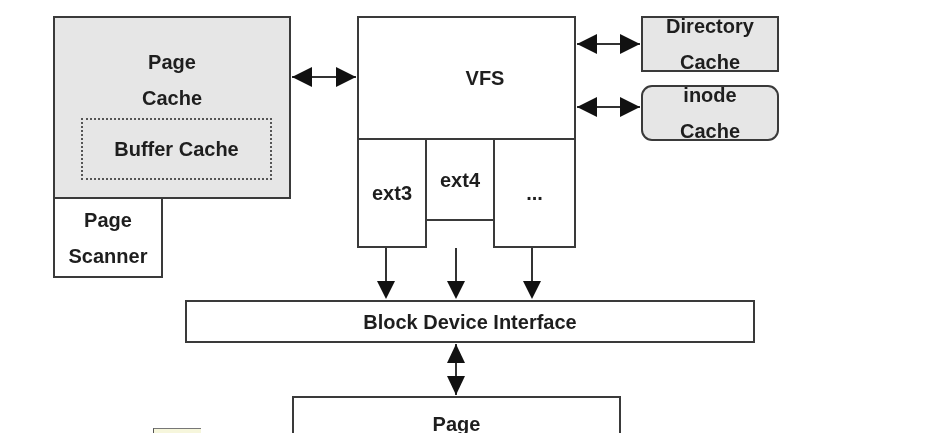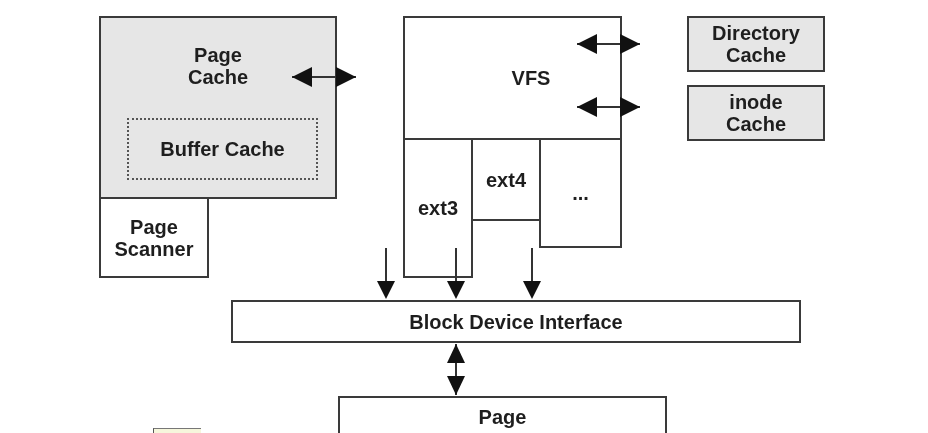--- a/index.html
+++ b/index.html
@@ -1,20 +1,20 @@
 <!DOCTYPE html>
 <html><head>
 <meta charset="utf-8">
 <style>
   html, body { margin: 0; padding: 0; background: #ffffff; }
   body { width: 928px; height: 433px; position: relative; overflow: hidden;
          font-family: "Liberation Sans", sans-serif; }
   .box { position: absolute; box-sizing: border-box; border: 2px solid #3a3a3a;
          display: flex; align-items: center; justify-content: center; text-align: center;
-         font-weight: bold; font-size: 20px; line-height: 22px; color: #1e1e1e; margin-left: 46px; }
+         font-weight: bold; font-size: 20px; line-height: 36px; color: #1e1e1e; }
   .gray { background: #e6e6e6; }
   .white { background: #ffffff; }
   svg.arrows { position: absolute; left: 0; top: 0; width: 928px; height: 433px; pointer-events: none; }
 </style>
 </head>
 <body>
 
 <div class="box gray" style="left:53px; top:16px; width:238px; height:183px; align-items:flex-start; padding-top:26px;">
   <span style="white-space:pre-line;">Page
 Cache</span>
@@ -26,38 +26,38 @@
 
 <div class="box white" style="left:53px; top:197px; width:110px; height:81px;">
   <span style="white-space:pre-line;">Page
 Scanner</span>
 </div>
 
 <div class="box white" style="left:357px; top:16px; width:219px; height:124px;padding-left:37px;">
   <span>VFS</span>
 </div>
 
-<div class="box white" style="left:357px; top:138px; width:70px; height:140px;">
+<div class="box white" style="left:357px; top:138px; width:70px; height:110px;">
   <span>ext3</span>
 </div>
 
 <div class="box white" style="left:425px; top:138px; width:70px; height:83px;">
   <span>ext4</span>
 </div>
 
 <div class="box white" style="left:493px; top:138px; width:83px; height:110px;">
   <span>...</span>
 </div>
 
 <div class="box gray" style="left:641px; top:16px; width:138px; height:56px;">
   <span style="white-space:pre-line;">Directory
 Cache</span>
 </div>
 
-<div class="box gray" style="left:641px; top:85px; width:138px; height:56px;">
+<div class="box gray" style="left:641px; top:85px; width:138px; height:56px;border-radius:11px;">
   <span style="white-space:pre-line;">inode
 Cache</span>
 </div>
 
 <div class="box white" style="left:185px; top:300px; width:570px; height:43px;justify-content:center;">
   <span>Block Device Interface</span>
 </div>
 
 <div class="box white" style="left:292px; top:396px; width:329px; height:50px; align-items:flex-start; padding-top:8px;">
   <span>Page</span>

